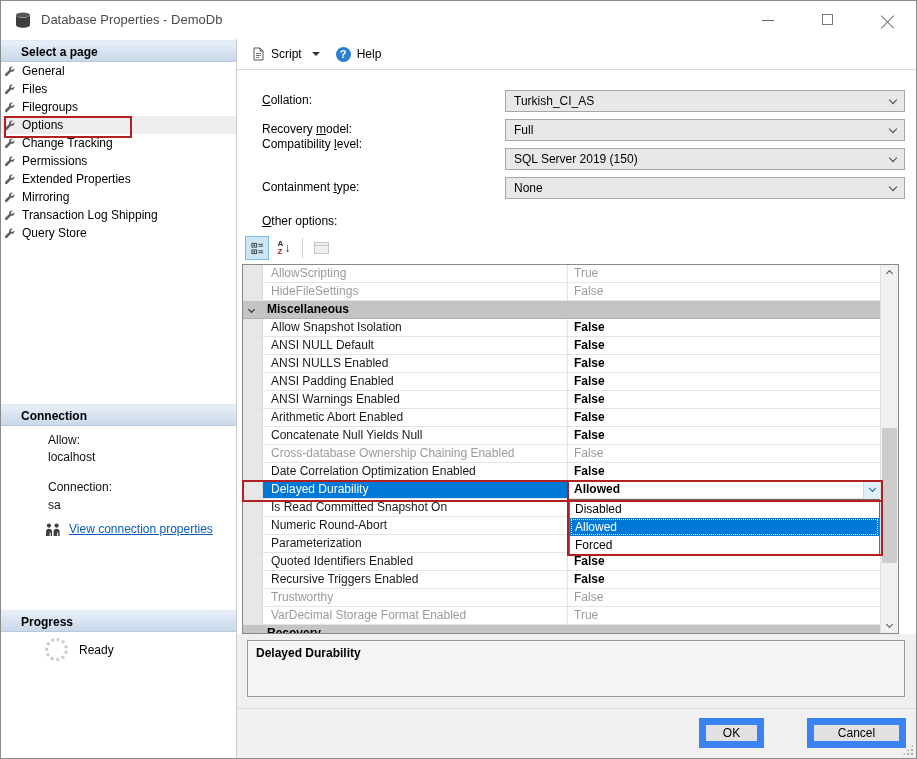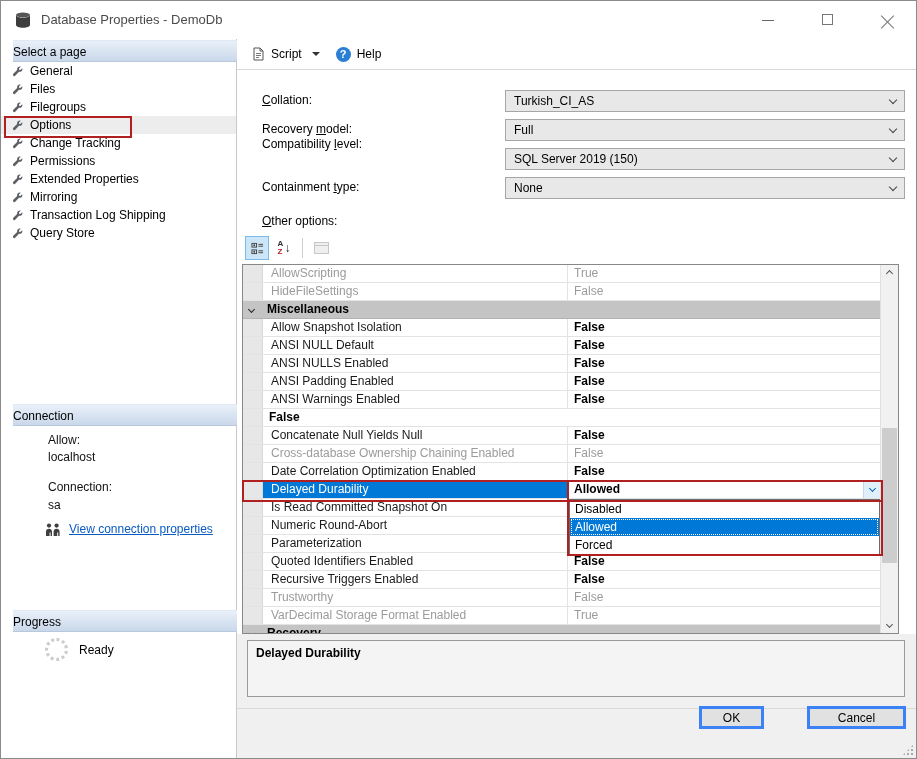--- a/index.html
+++ b/index.html
@@ -13,23 +13,23 @@
   .cap-btn { position: absolute; top: 0; width: 45px; height: 38px; }
   .cap-btn.min { left: 744px; } .cap-btn.max { left: 804px; } .cap-btn.cls { left: 863px; }
   .glyph-min { position: absolute; left: 17px; top: 19px; width: 12px; border-top: 1px solid #666; }
   .glyph-max { position: absolute; left: 17px; top: 13px; width: 11px; height: 11px; border: 1px solid #777; }
   .glyph-x { position: absolute; left: 16px; top: 12px; width: 14px; height: 14px; }
   .glyph-x::before, .glyph-x::after { content: ""; position: absolute; left: 7px; top: 0; height: 18px; width: 1px; background: #777; }
   .glyph-x::before { transform: rotate(45deg); } .glyph-x::after { transform: rotate(-45deg); }
 
   
   .sidebar { position: absolute; left: 0; top: 38px; width: 236px; bottom: 0; background: #fff; border-right: 1px solid #c9c9c9; }
-  .sec-header { position: absolute; left: 12px; width: 100%; height: 22px; line-height: 22px; font-weight: normal; padding-left: 0; background: linear-gradient(#e9f0f9, #c9d8ea); border-bottom: 1px solid #b9c9dc; border-top: 1px solid #dfe8f3; }
+  .sec-header { position: absolute; left: 0; width: 100%; height: 22px; line-height: 22px; font-weight: bold; padding-left: 20px; background: linear-gradient(#e9f0f9, #c9d8ea); border-bottom: 1px solid #b9c9dc; border-top: 1px solid #dfe8f3; }
   .page-list { position: absolute; left: 0; top: 23px; width: 100%; }
-  .page-item { display: flex; align-items: center; gap: 7px; height: 18px; padding-left: 10px; cursor: default; }
+  .page-item { display: flex; align-items: center; gap: 7px; height: 18px; padding-left: 2px; cursor: default; }
   .page-item.selected { background: #ededed; }
   .wrench { display: inline-flex; width: 12px; justify-content: center; }
   .conn-text { position: absolute; left: 47px; height: 14px; color: #111; }
   .link-row { position: absolute; left: 44px; display: flex; align-items: center; gap: 7px; }
   .link { color: #0a5bc4; text-decoration: underline; cursor: pointer; }
   .spinner { position: absolute; left: 44px; width: 23px; height: 23px; border: 3px dotted #cbcbcb; border-radius: 50%; }
   .ready { position: absolute; left: 78px; height: 14px; }
 
   
   .main { position: absolute; left: 236px; top: 38px; right: 0; bottom: 0; background: #fff; }
@@ -81,21 +81,21 @@
   .sb-arrow { position: absolute; left: 0; width: 100%; height: 17px; display: flex; align-items: center; justify-content: center; color: #555; }
   .sb-arrow.up { top: 0; } .sb-arrow.down { bottom: 0; }
   .sb-arrow .chev { width: 5px; height: 5px; }
   .sb-thumb { position: absolute; left: 1px; right: 1px; top: 163px; height: 135px; background: #cdcdcd; }
 
   
   .bottom-zone { position: absolute; left: 0; right: 0; top: 595px; bottom: 0; background: #f0f0f0; }
   .desc-panel { position: absolute; left: 10px; top: 6px; width: 658px; height: 57px; background: #f4f4f4; border: 1px solid #9a9a9a; padding: 5px 8px; }
   .desc-title { font-weight: bold; }
   .foot-divider { position: absolute; left: 0; right: 0; top: 74px; height: 1px; background: #d9d9d9; }
-  .btn { position: absolute; top: 72px; height: 23px; background: #e1e1e1; border: 3px solid #3b82f6; font-size: 12px; font-family: "Liberation Sans", sans-serif; display: flex; align-items: center; justify-content: center; }
+  .btn { position: absolute; top: 84px; height: 30px; background: #e1e1e1; border: 7px solid #3b82f6; font-size: 12px; font-family: "Liberation Sans", sans-serif; display: flex; align-items: center; justify-content: center; }
   .btn.ok { left: 462px; width: 65px; }
   .btn.cancel { left: 570px; width: 99px; }
   .resize-grip { position: absolute; right: 2px; bottom: 2px; width: 12px; height: 12px; background-image: radial-gradient(#a9a9a9 1.2px, transparent 1.3px); background-size: 4px 4px; clip-path: polygon(100% 0, 100% 100%, 0 100%); }
 
   
   .annot { position: absolute; border: 2px solid #b02020; z-index: 10; pointer-events: none; }
   .annot.a-options { left: 3px; top: 115px; width: 128px; height: 22px; }
   .annot.a-name { left: 241px; top: 479px; width: 327px; height: 22px; }
   .annot.a-value { left: 566px; top: 479px; width: 316px; height: 22px; }
   .annot.a-list { left: 566px; top: 499px; width: 316px; height: 56px; }
@@ -345,20 +345,21 @@
             <span class="g-name">ANSI Padding Enabled</span>
             <span class="g-value">False</span>
           </div>
           <div class="g-row normal">
             <span class="g-gutter"></span>
             <span class="g-name">ANSI Warnings Enabled</span>
             <span class="g-value">False</span>
           </div>
           <div class="g-row normal">
             <span class="g-gutter"></span>
+            <span class="g-name">Arithmetic Abort Enabled</span>
             <span class="g-value">False</span>
           </div>
           <div class="g-row normal">
             <span class="g-gutter"></span>
             <span class="g-name">Concatenate Null Yields Null</span>
             <span class="g-value">False</span>
           </div>
           <div class="g-row disabled">
             <span class="g-gutter"></span>
             <span class="g-name">Cross-database Ownership Chaining Enabled</span>

